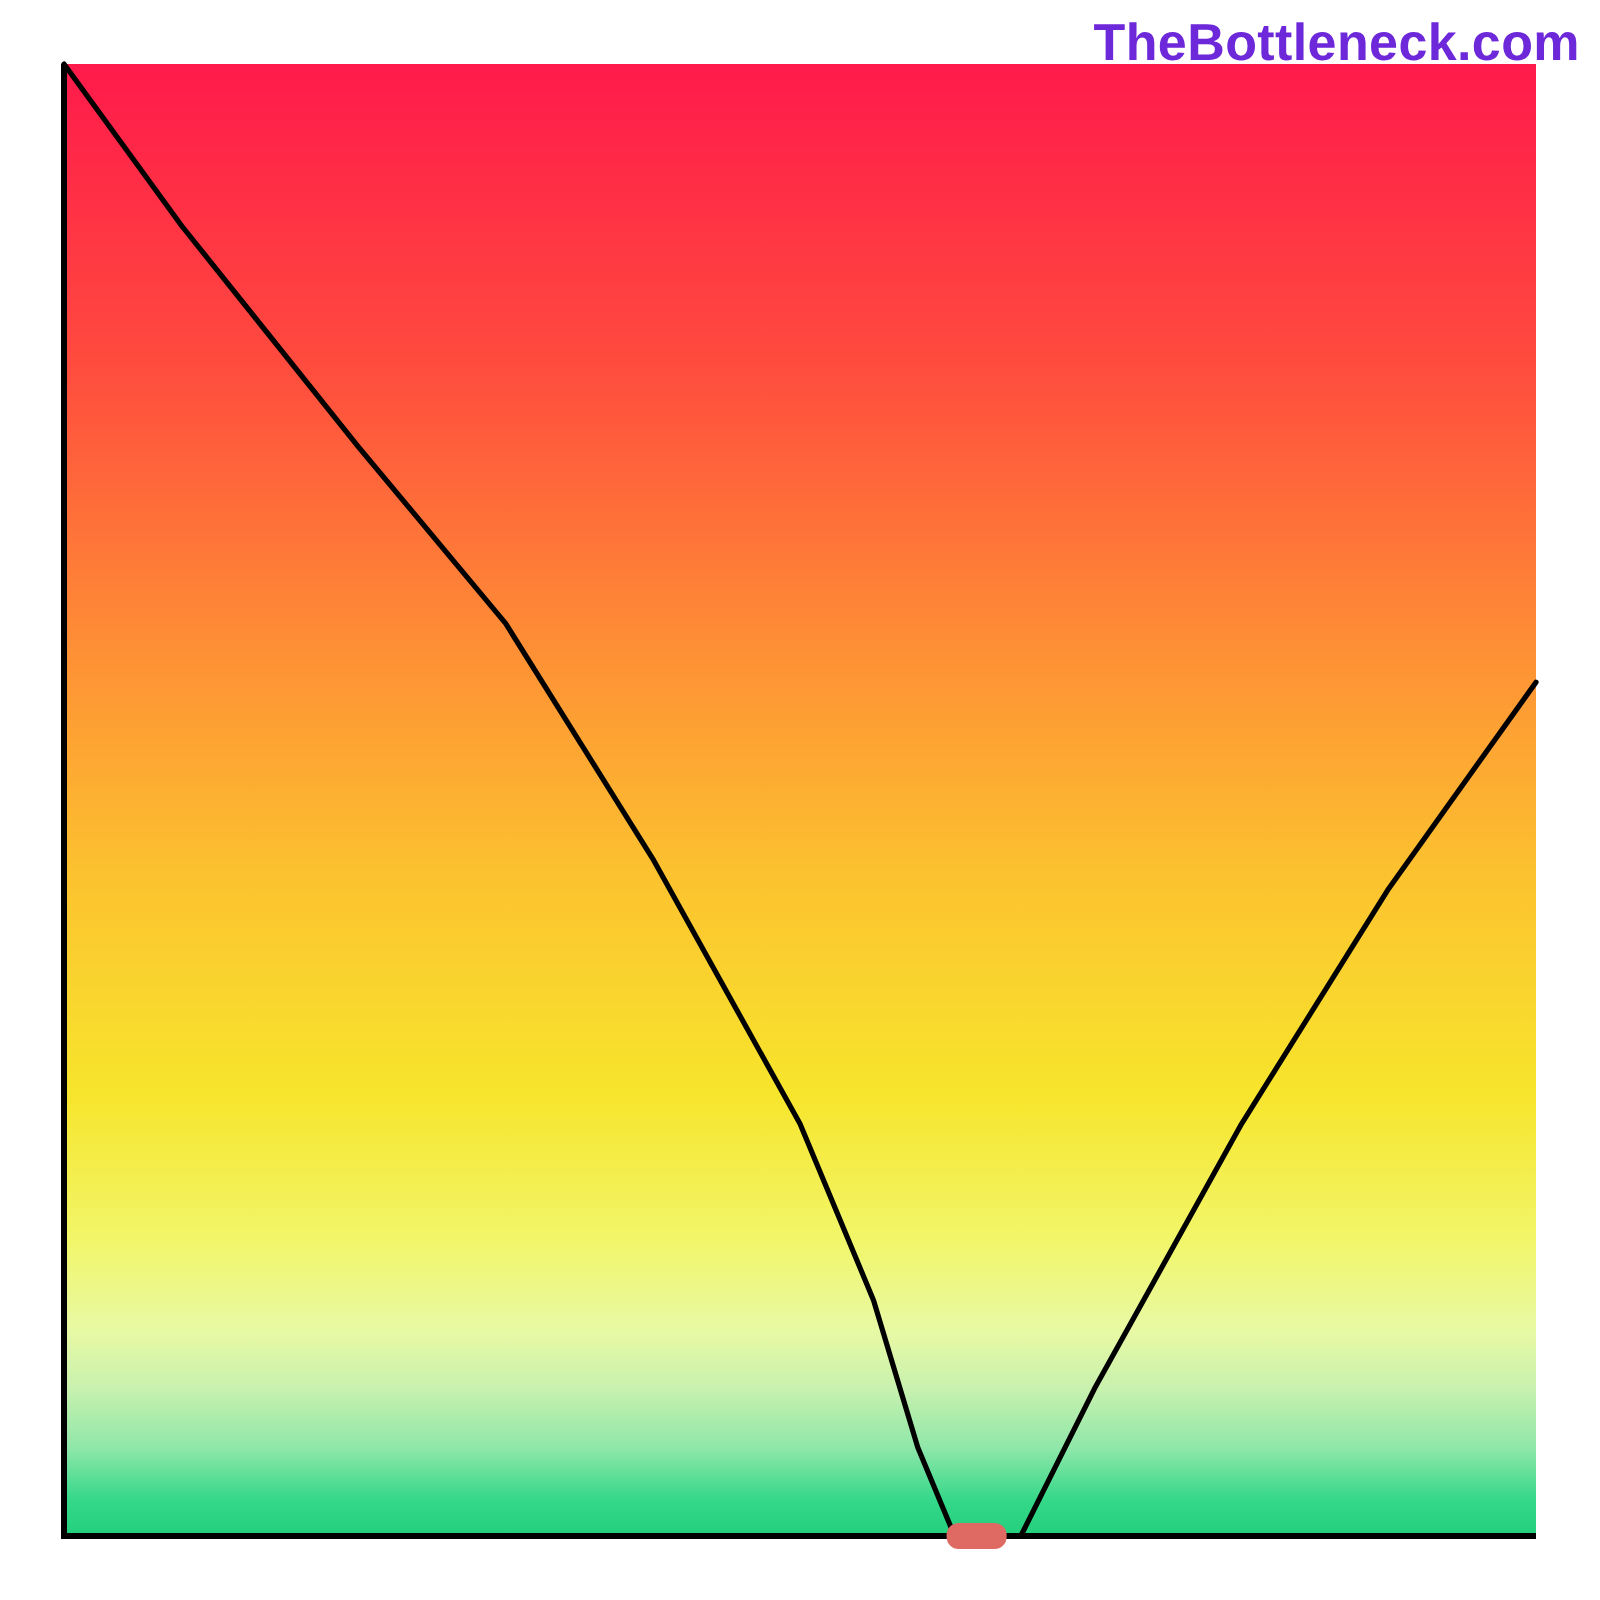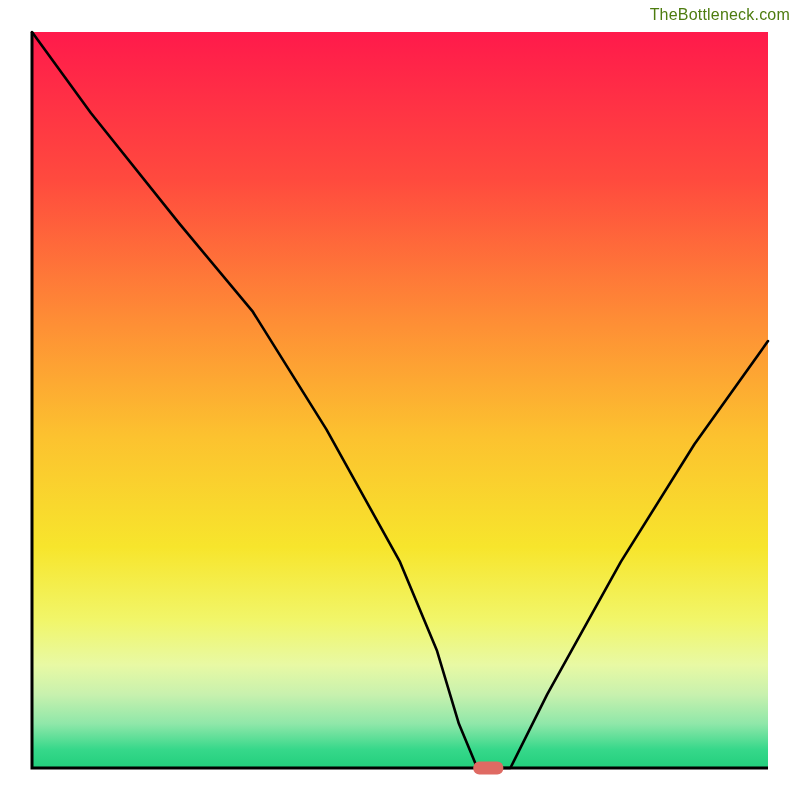--- a/index.html
+++ b/index.html
@@ -12,23 +12,23 @@
   }
   .container {
     position: relative;
     width: 800px;
     height: 800px;
   }
   .watermark {
     position: absolute;
     top: 6px;
     right: 10px;
-    font-size: 16px;
-    font-weight: 400;
-    color: #4d7c0f;
+    font-size: 26px;
+    font-weight: 700;
+    color: #6d28d9;
     letter-spacing: 0.2px;
   }
   svg {
     display: block;
   }
 </style>
 </head>
 <body>
 
 <div class="container">

